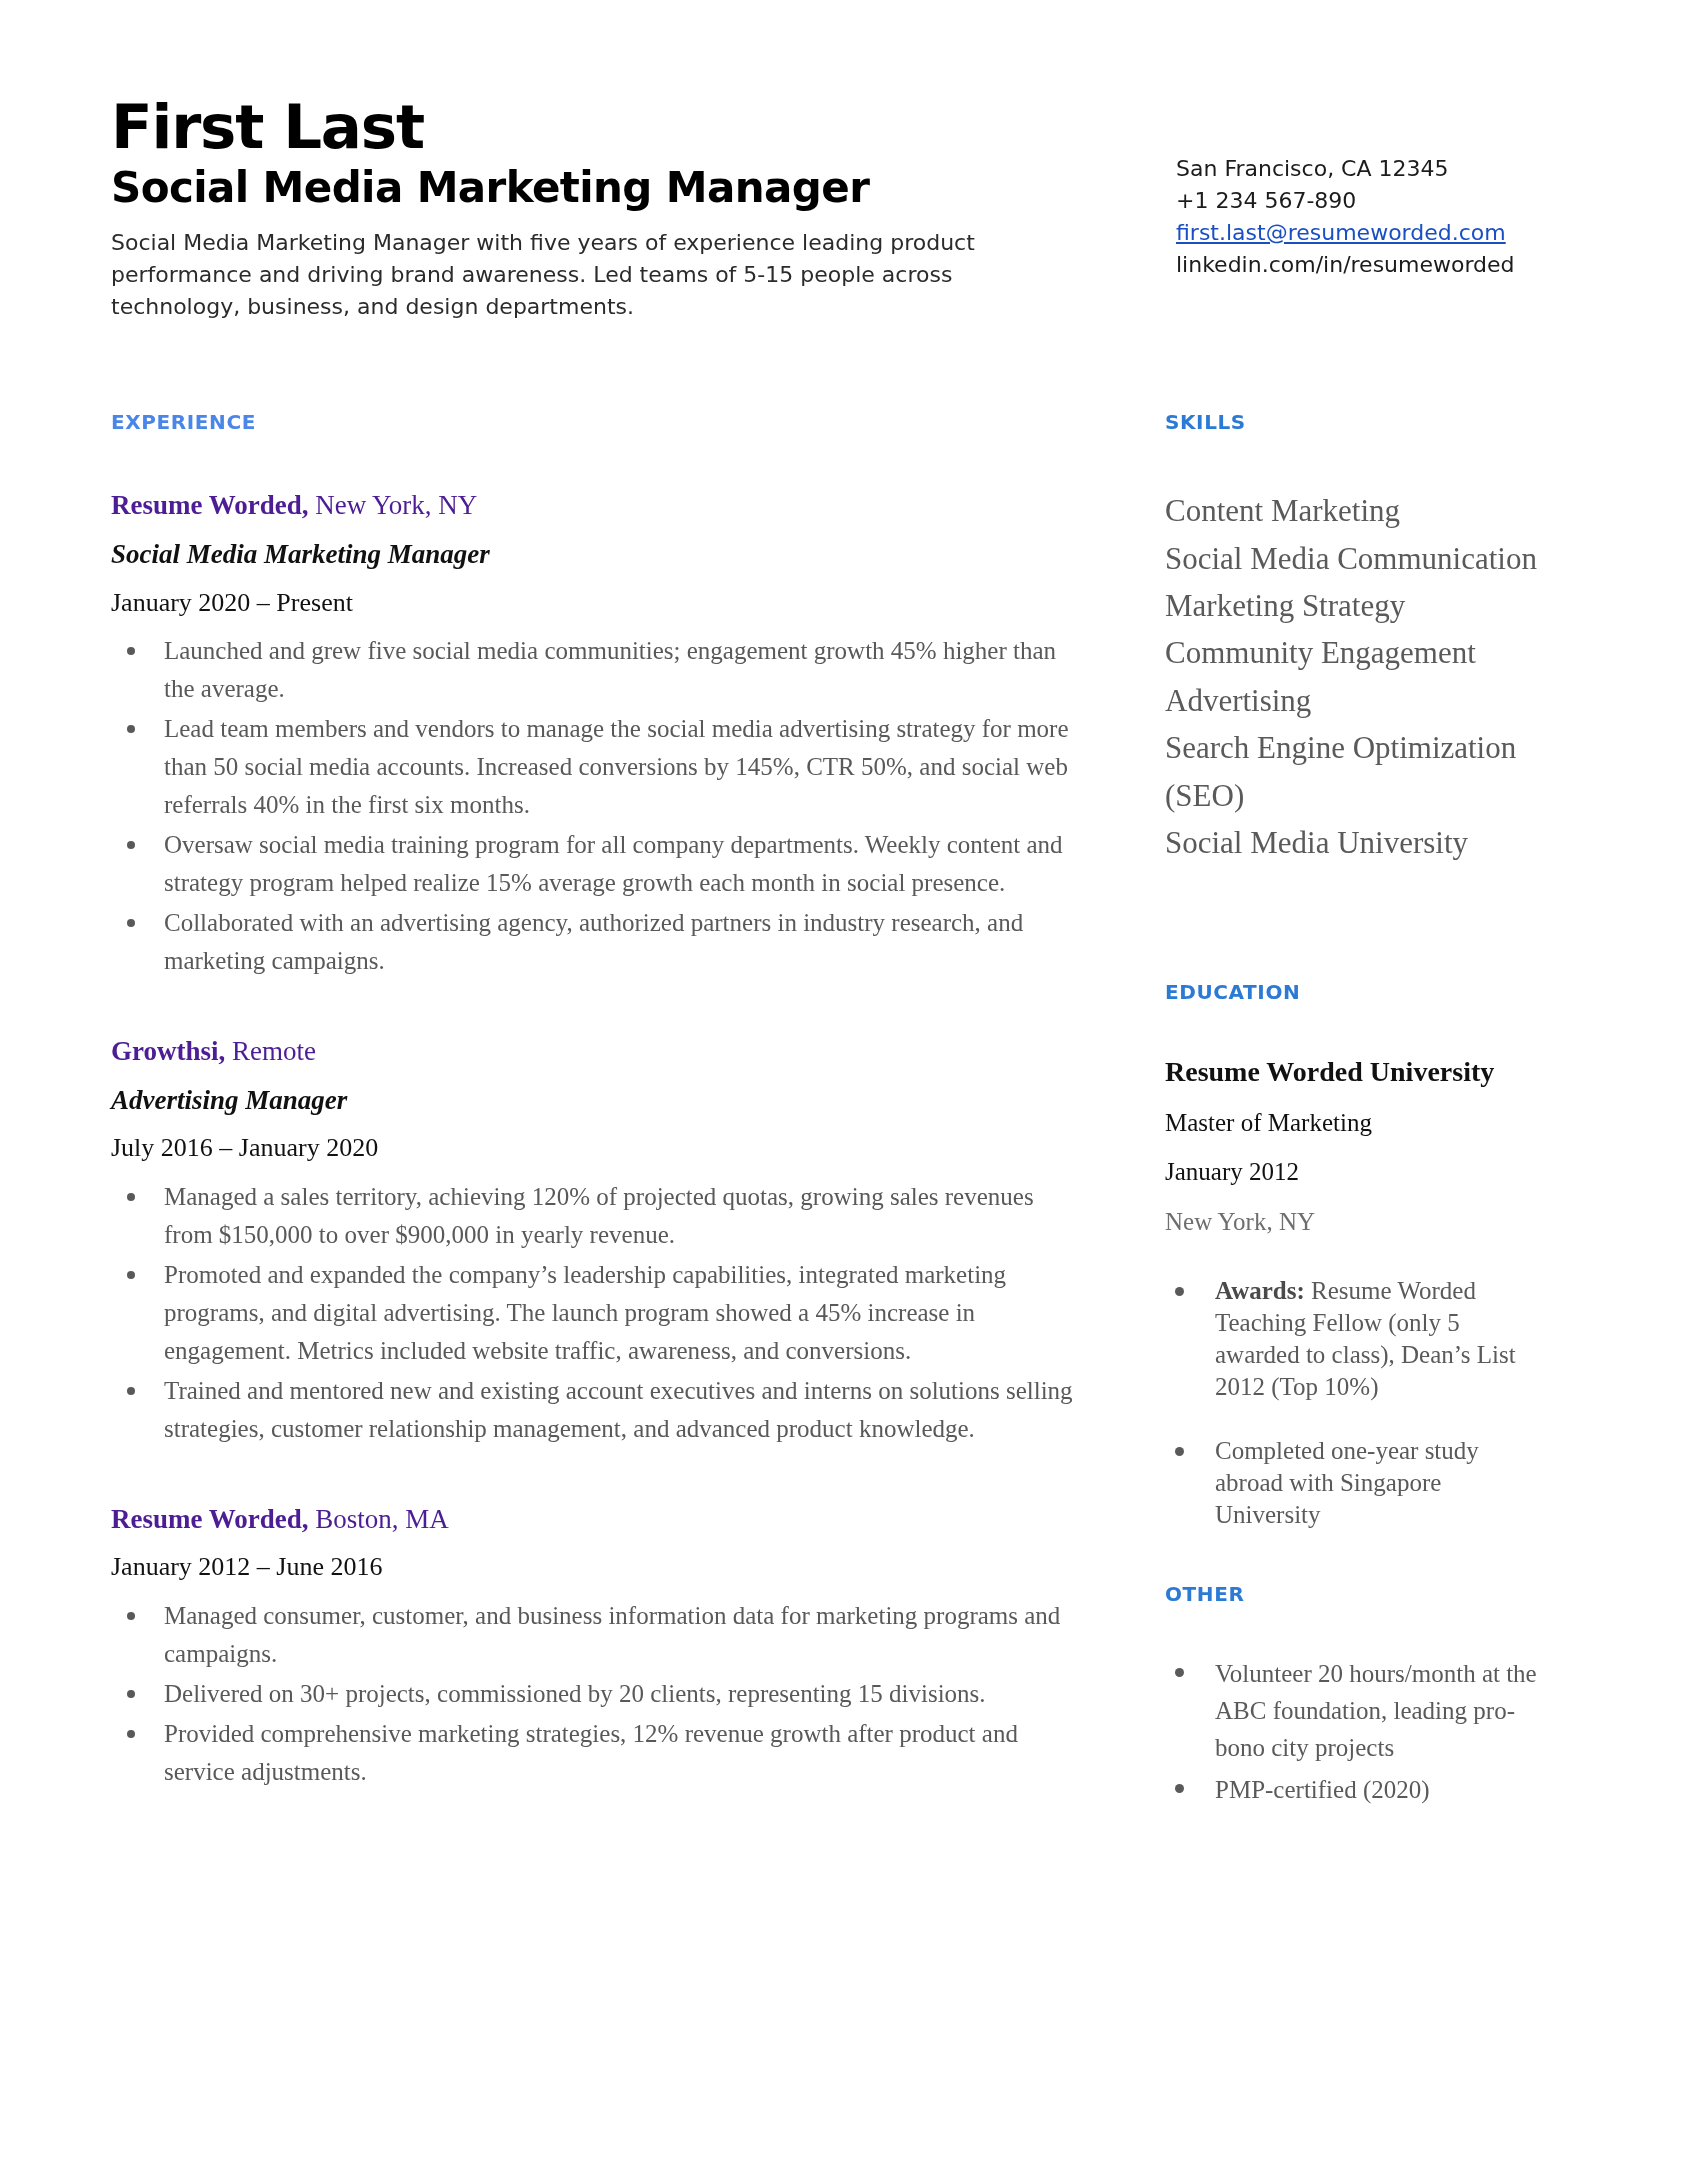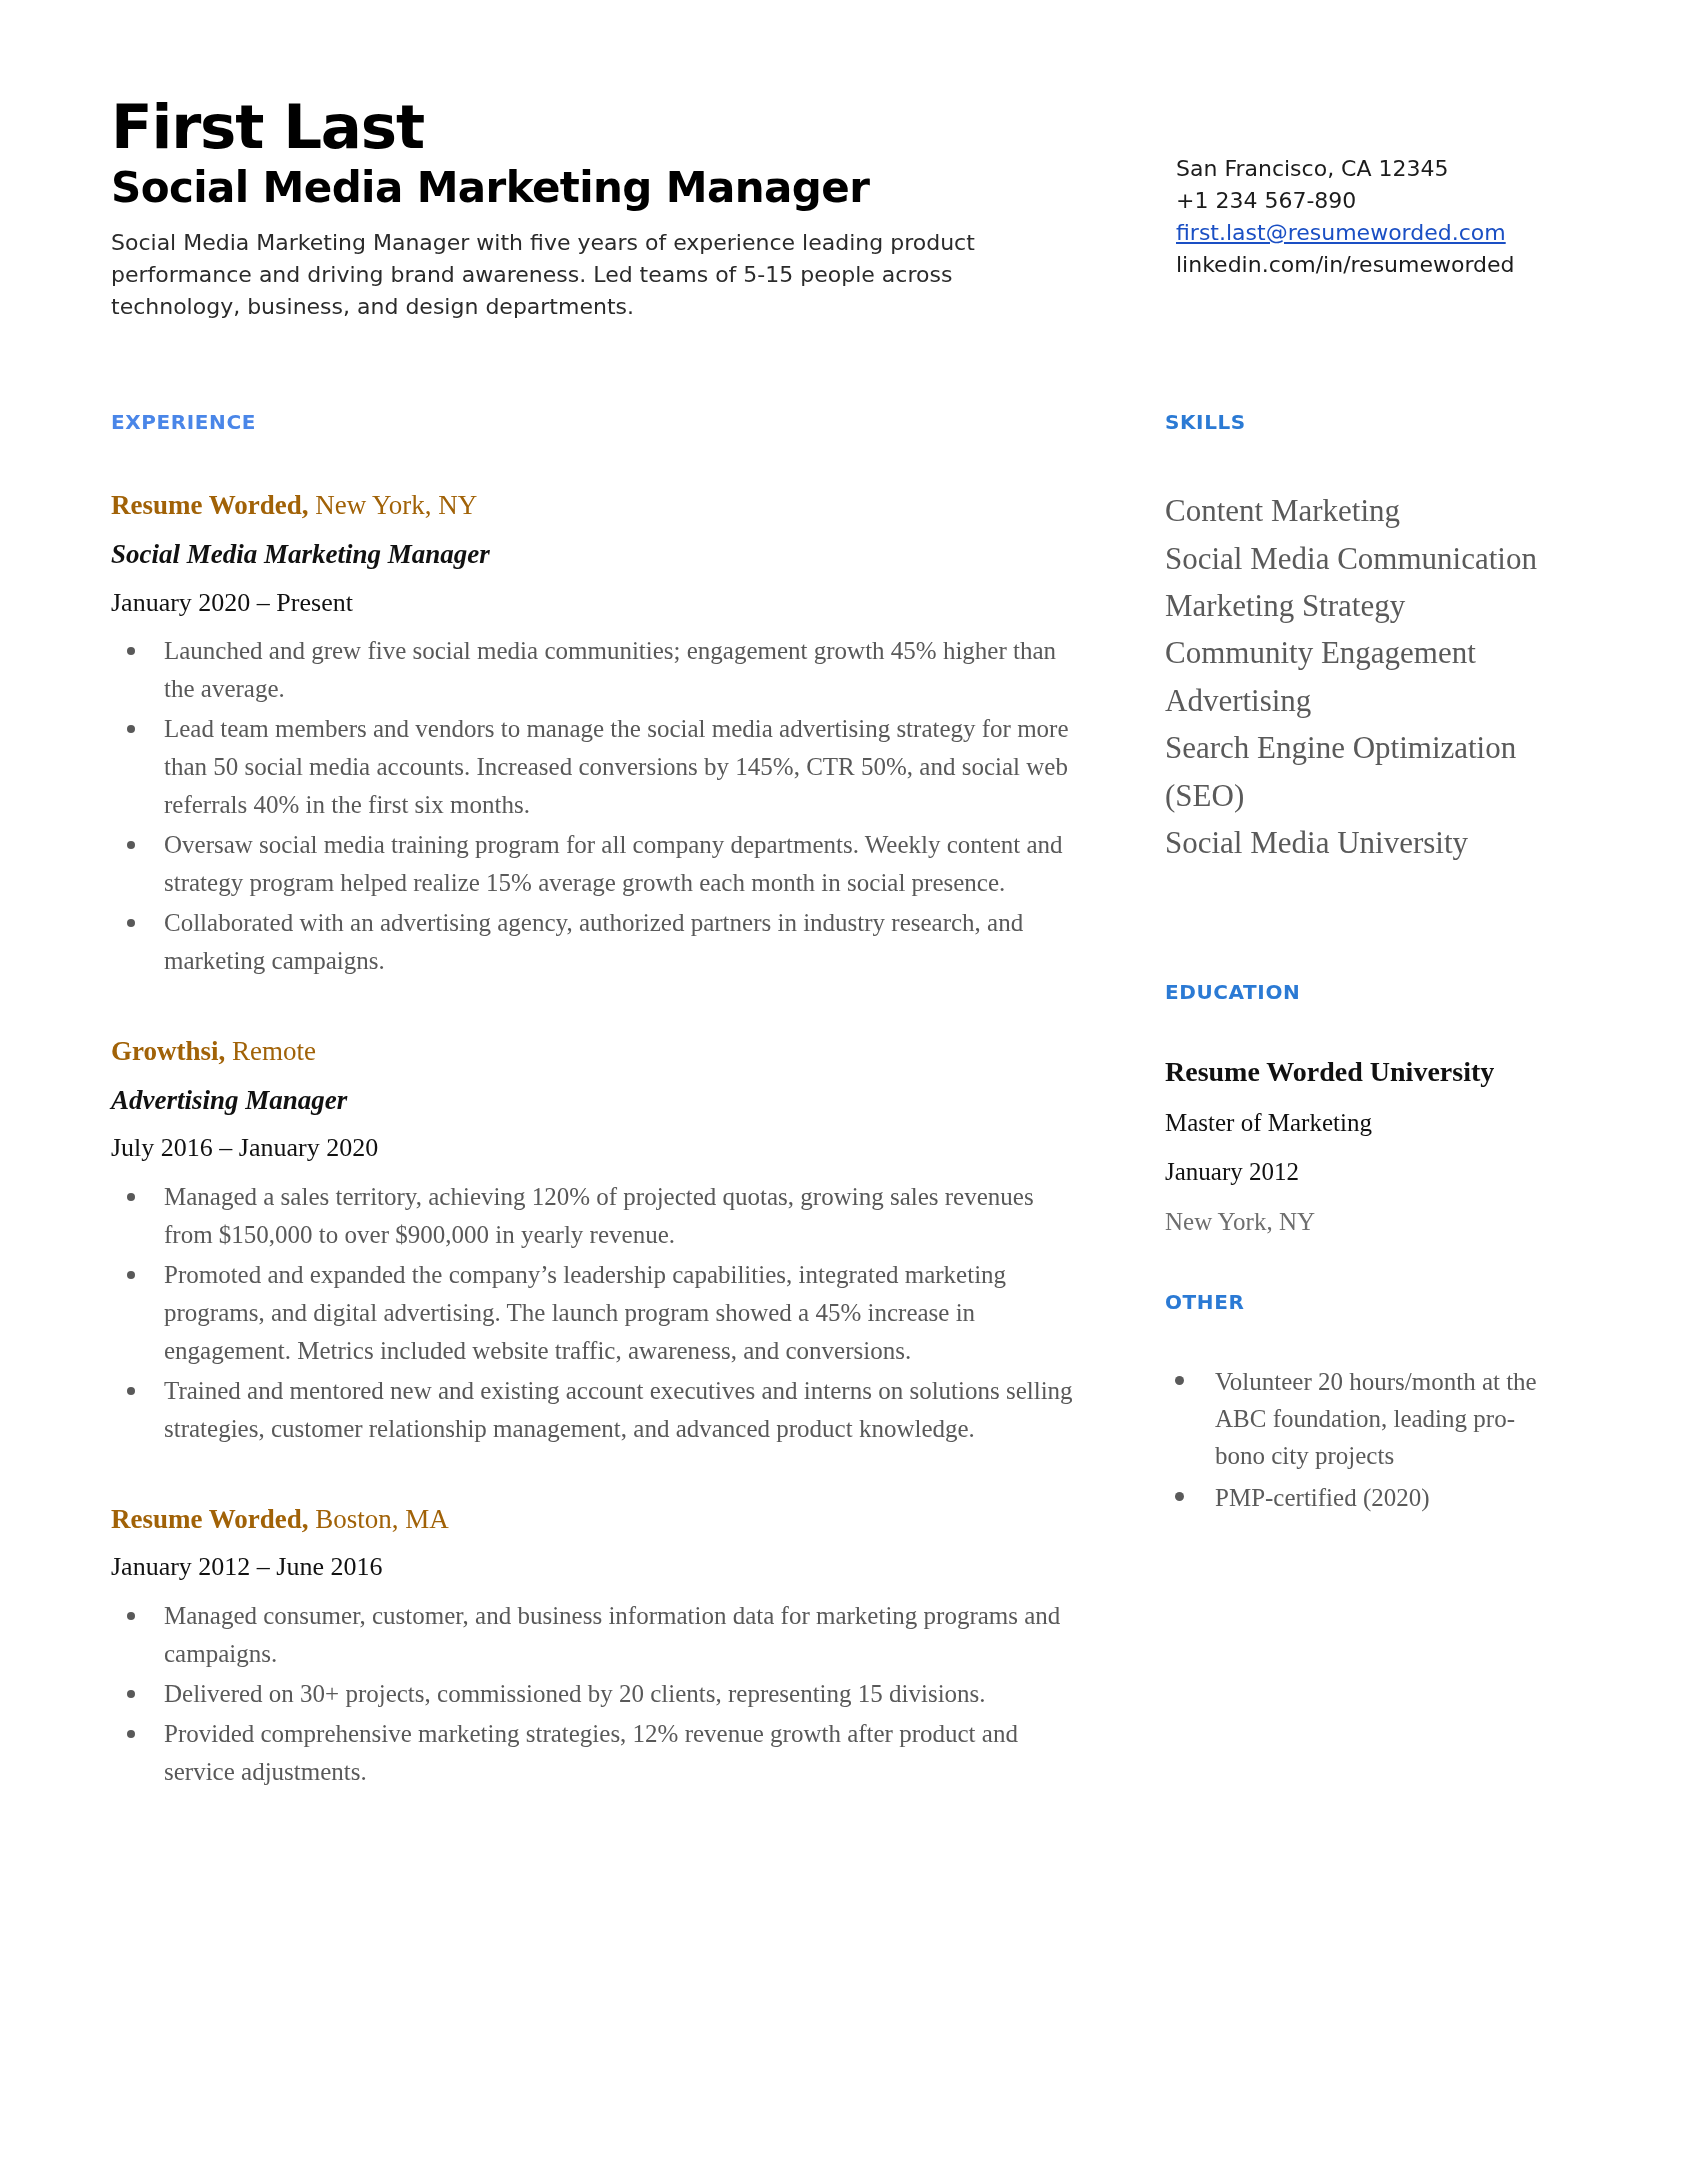--- a/index.html
+++ b/index.html
@@ -91,21 +91,21 @@
   }
   .sec-head.side { color:#2b7ad4; }
 
   
   .job { margin-bottom:53px; }
   .job:last-child { margin-bottom:0; }
   .job-line {
     font-family:"Liberation Serif", serif;
     font-size:27px;
     line-height:1.36;
-    color:#a16207;
+    color:#4c1d95;
     margin-bottom:12px;
   }
   .job-company { font-weight:700; }
   .job-title {
     font-family:"Liberation Serif", serif;
     font-style:italic;
     font-weight:700;
     font-size:27px;
     line-height:1.36;
     color:#111111;
@@ -272,20 +272,24 @@
       </div>
 
       <div class="skills-gap"></div>
 
       <div class="side-block">
         <div class="sec-head side edu-head">EDUCATION</div>
         <div class="edu-school">Resume Worded University</div>
         <div class="edu-line">Master of Marketing</div>
         <div class="edu-line">January 2012</div>
         <div class="edu-loc">New York, NY</div>
+        <ul class="side-bullets">
+          <li><b>Awards:</b><span> Resume Worded Teaching Fellow (only 5 awarded to class), Dean’s List 2012 (Top 10%)</span></li>
+          <li><span>Completed one-year study abroad with Singapore University</span></li>
+        </ul>
       </div>
 
       <div class="side-block">
         <div class="sec-head side other-head">OTHER</div>
         <ul class="side-bullets loose">
           <li>Volunteer 20 hours/month at the ABC foundation, leading pro-bono city projects</li>
           <li>PMP-certified (2020)</li>
         </ul>
       </div>
 

